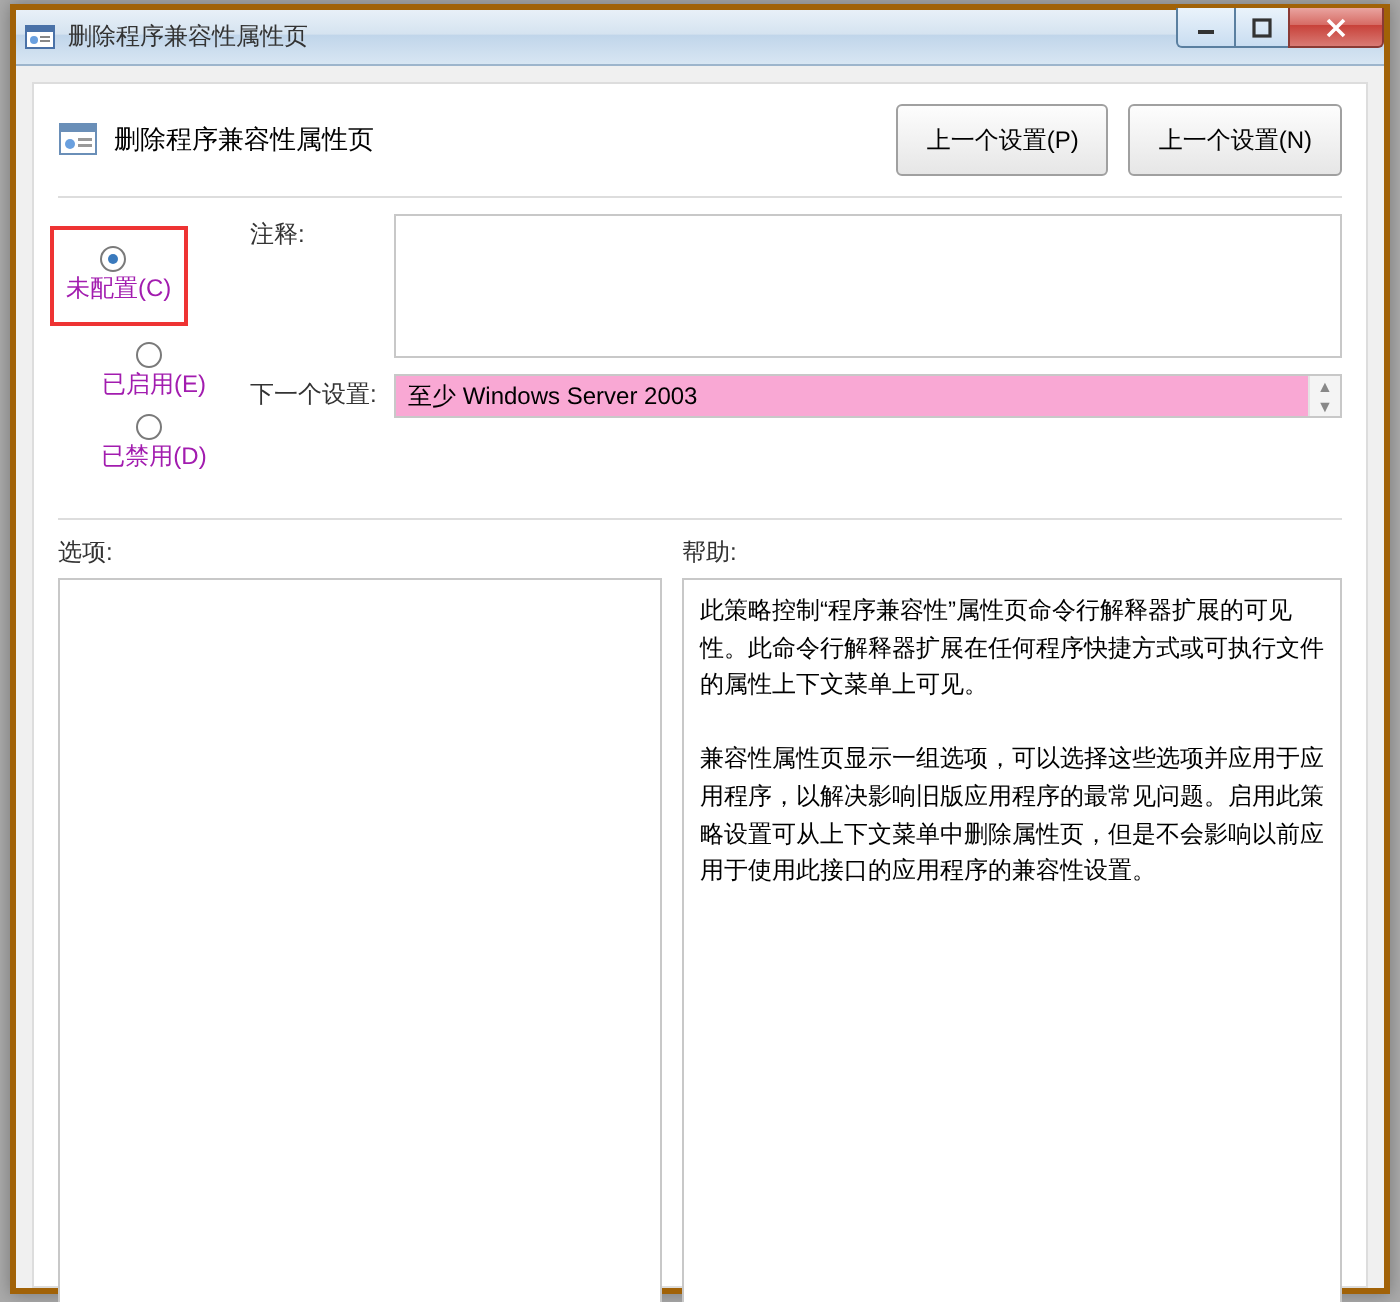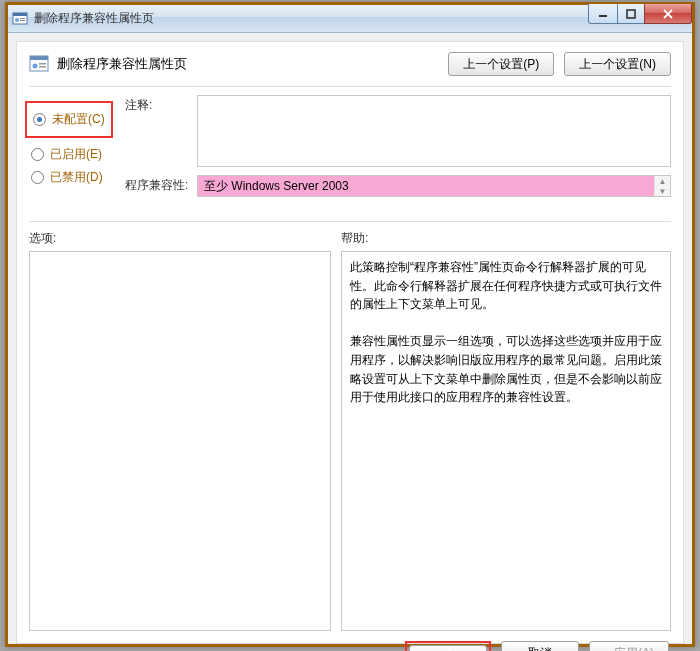--- a/index.html
+++ b/index.html
@@ -79,42 +79,43 @@
       margin-bottom: 10px;
     }
     .header-icon { width:20px;height:20px;margin-right:8px; }
     .header-title { font-size:13px; }
     .nav-btns {
       margin-left:auto;
       display:flex;
       gap:10px;
     }
     .btn {
-      height:24px;
+      height:36px;
       padding: 0 14px;
       border:1px solid #a0a0a0;
       background: linear-gradient(to bottom,#fdfdfd,#e6e6e6);
       border-radius:3px;
       font-size:12px;
       cursor:pointer;
       display:flex;align-items:center;justify-content:center;
       min-width:92px;
     }
     hr.sep { border:none;border-top:1px solid #ddd; margin:2px 0 8px; }
 
     .body-area { display:flex; }
     .radio-col {
       width: 96px;
       padding-top:4px;
     }
     .radio-opt {
       display:flex;align-items:center;
       margin: 6px 2px;
       font-size:12px;
-      color:#a16207;
+      color:#a21caf;
+      flex-direction:column;
     }
     
     .radio {
       width:13px;height:13px;border:1px solid #7a7a7a;border-radius:50%;
       margin-right:6px; display:inline-block;
       background:#fff;
       position:relative;
     }
     .radio.checked::after{
       content:"";position:absolute;left:3px;top:3px;width:5px;height:5px;border-radius:50%;
@@ -260,21 +261,21 @@
           <span>已禁用(D)</span>
         </span>
       </div>
 
       <div class="right-col">
         <div class="field-row">
           <div class="field-label">注释:</div>
           <div class="notes-box"></div>
         </div>
         <div class="field-row">
-          <div class="field-label">程序兼容性:</div>
+          <div class="field-label">下一个设置:</div>
           <div class="platform-box">
             <span>至少 Windows Server 2003</span>
             <div class="scroll-stub">
                 <span>▲</span>
                 <span>▼</span>
               </div>
           </div>
         </div>
       </div>
     </div>

